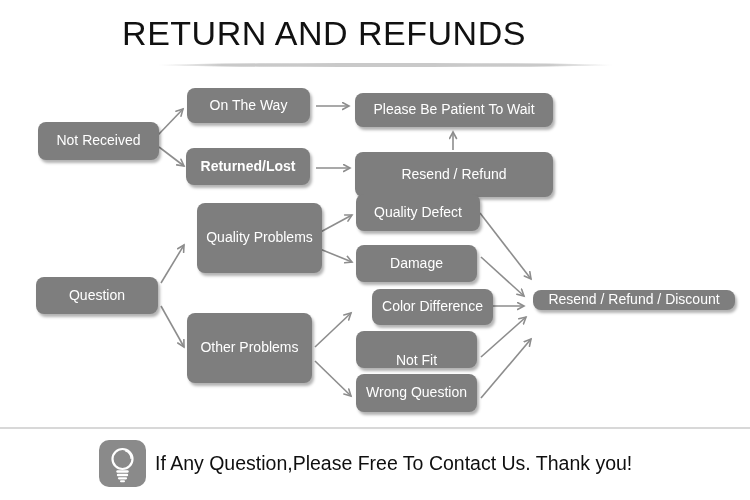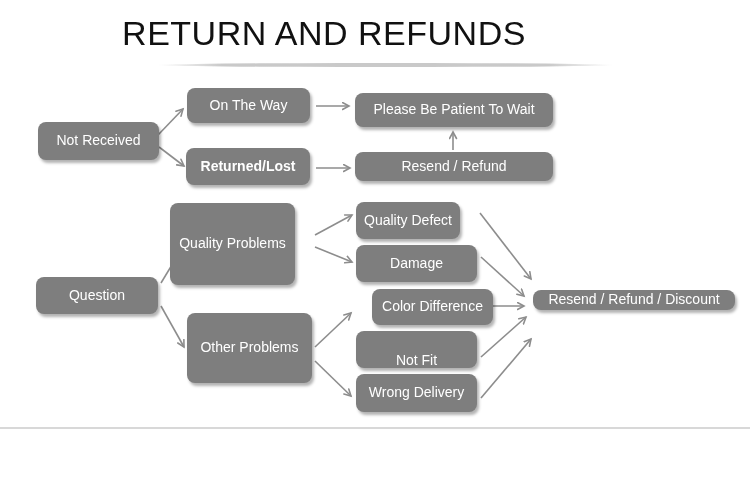--- a/index.html
+++ b/index.html
@@ -132,49 +132,61 @@
         </div>
         <div class="flow-node" style="left: 187px; top: 88px; width: 123px; height: 35px;">
           <span>On The Way</span>
         </div>
         <div class="flow-node" style="left: 186px; top: 148px; width: 124px; height: 37px; font-weight: bold;">
           <span>Returned/Lost</span>
         </div>
         <div class="flow-node" style="left: 355px; top: 93px; width: 198px; height: 34px;">
           <span>Please Be Patient To Wait</span>
         </div>
-        <div class="flow-node" style="left: 355px; top: 152px; width: 198px; height: 29px;">
+        <div class="flow-node" style="left: 355px; top: 152px; width: 198px; height: 45px;">
           <span>Resend / Refund</span>
         </div>
-        <div class="flow-node" style="left: 170px; top: 203px; width: 125px; height: 82px;">
+        <div class="flow-node" style="left: 197px; top: 203px; width: 125px; height: 70px;">
           <span>Quality Problems</span>
         </div>
         <div class="flow-node" style="left: 36px; top: 277px; width: 122px; height: 37px;">
           <span>Question</span>
         </div>
         <div class="flow-node" style="left: 187px; top: 313px; width: 125px; height: 70px;">
           <span>Other Problems</span>
         </div>
-        <div class="flow-node" style="left: 356px; top: 202px; width: 104px; height: 37px;">
+        <div class="flow-node" style="left: 356px; top: 194px; width: 124px; height: 37px;">
           <span>Quality Defect</span>
         </div>
         <div class="flow-node" style="left: 356px; top: 245px; width: 121px; height: 37px;">
           <span>Damage</span>
         </div>
         <div class="flow-node" style="left: 356px; top: 289px; width: 121px; height: 36px; margin-left: 16px;">
           <span>Color Difference</span>
         </div>
         <div class="flow-node" style="left: 356px; top: 331px; width: 121px; height: 37px; align-items: flex-end;">
           <span>Not Fit</span>
         </div>
         <div class="flow-node" style="left: 356px; top: 374px; width: 121px; height: 38px;">
-          <span>Wrong Delivery</span>
+          <span>Wrong Question</span>
         </div>
         <div class="flow-node" style="left: 533px; top: 290px; width: 202px; height: 20px;">
           <span>Resend / Refund / Discount</span>
         </div>
       </div>
   </div>
 
   <div class="footer-divider"></div>
 
+  <div class="footer">
+    <svg class="footer-icon" viewBox="0 0 47 47" xmlns="http://www.w3.org/2000/svg">
+      <rect x="0" y="0" width="47" height="47" rx="10" fill="#8a8a8a"></rect>
+      <circle cx="23.5" cy="19" r="10" fill="none" stroke="#ffffff" stroke-width="2.2"></circle>
+      <path d="M26.5 10.8 a 8.6 8.6 0 0 1 5.6 7.6" fill="none" stroke="#ffffff" stroke-width="1.4" stroke-linecap="round"></path>
+      <line x1="18.5" y1="31.5" x2="28.5" y2="31.5" stroke="#ffffff" stroke-width="2.4" stroke-linecap="round"></line>
+      <line x1="19" y1="35" x2="28" y2="35" stroke="#ffffff" stroke-width="2.4" stroke-linecap="round"></line>
+      <line x1="20" y1="38.3" x2="27" y2="38.3" stroke="#ffffff" stroke-width="2.2" stroke-linecap="round"></line>
+      <line x1="22" y1="41.2" x2="25" y2="41.2" stroke="#ffffff" stroke-width="2" stroke-linecap="round"></line>
+    </svg>
+    <span class="footer-text">If Any Question,Please Free To Contact Us. Thank you!</span>
+  </div>
 
 </div>
 
 </body></html>

